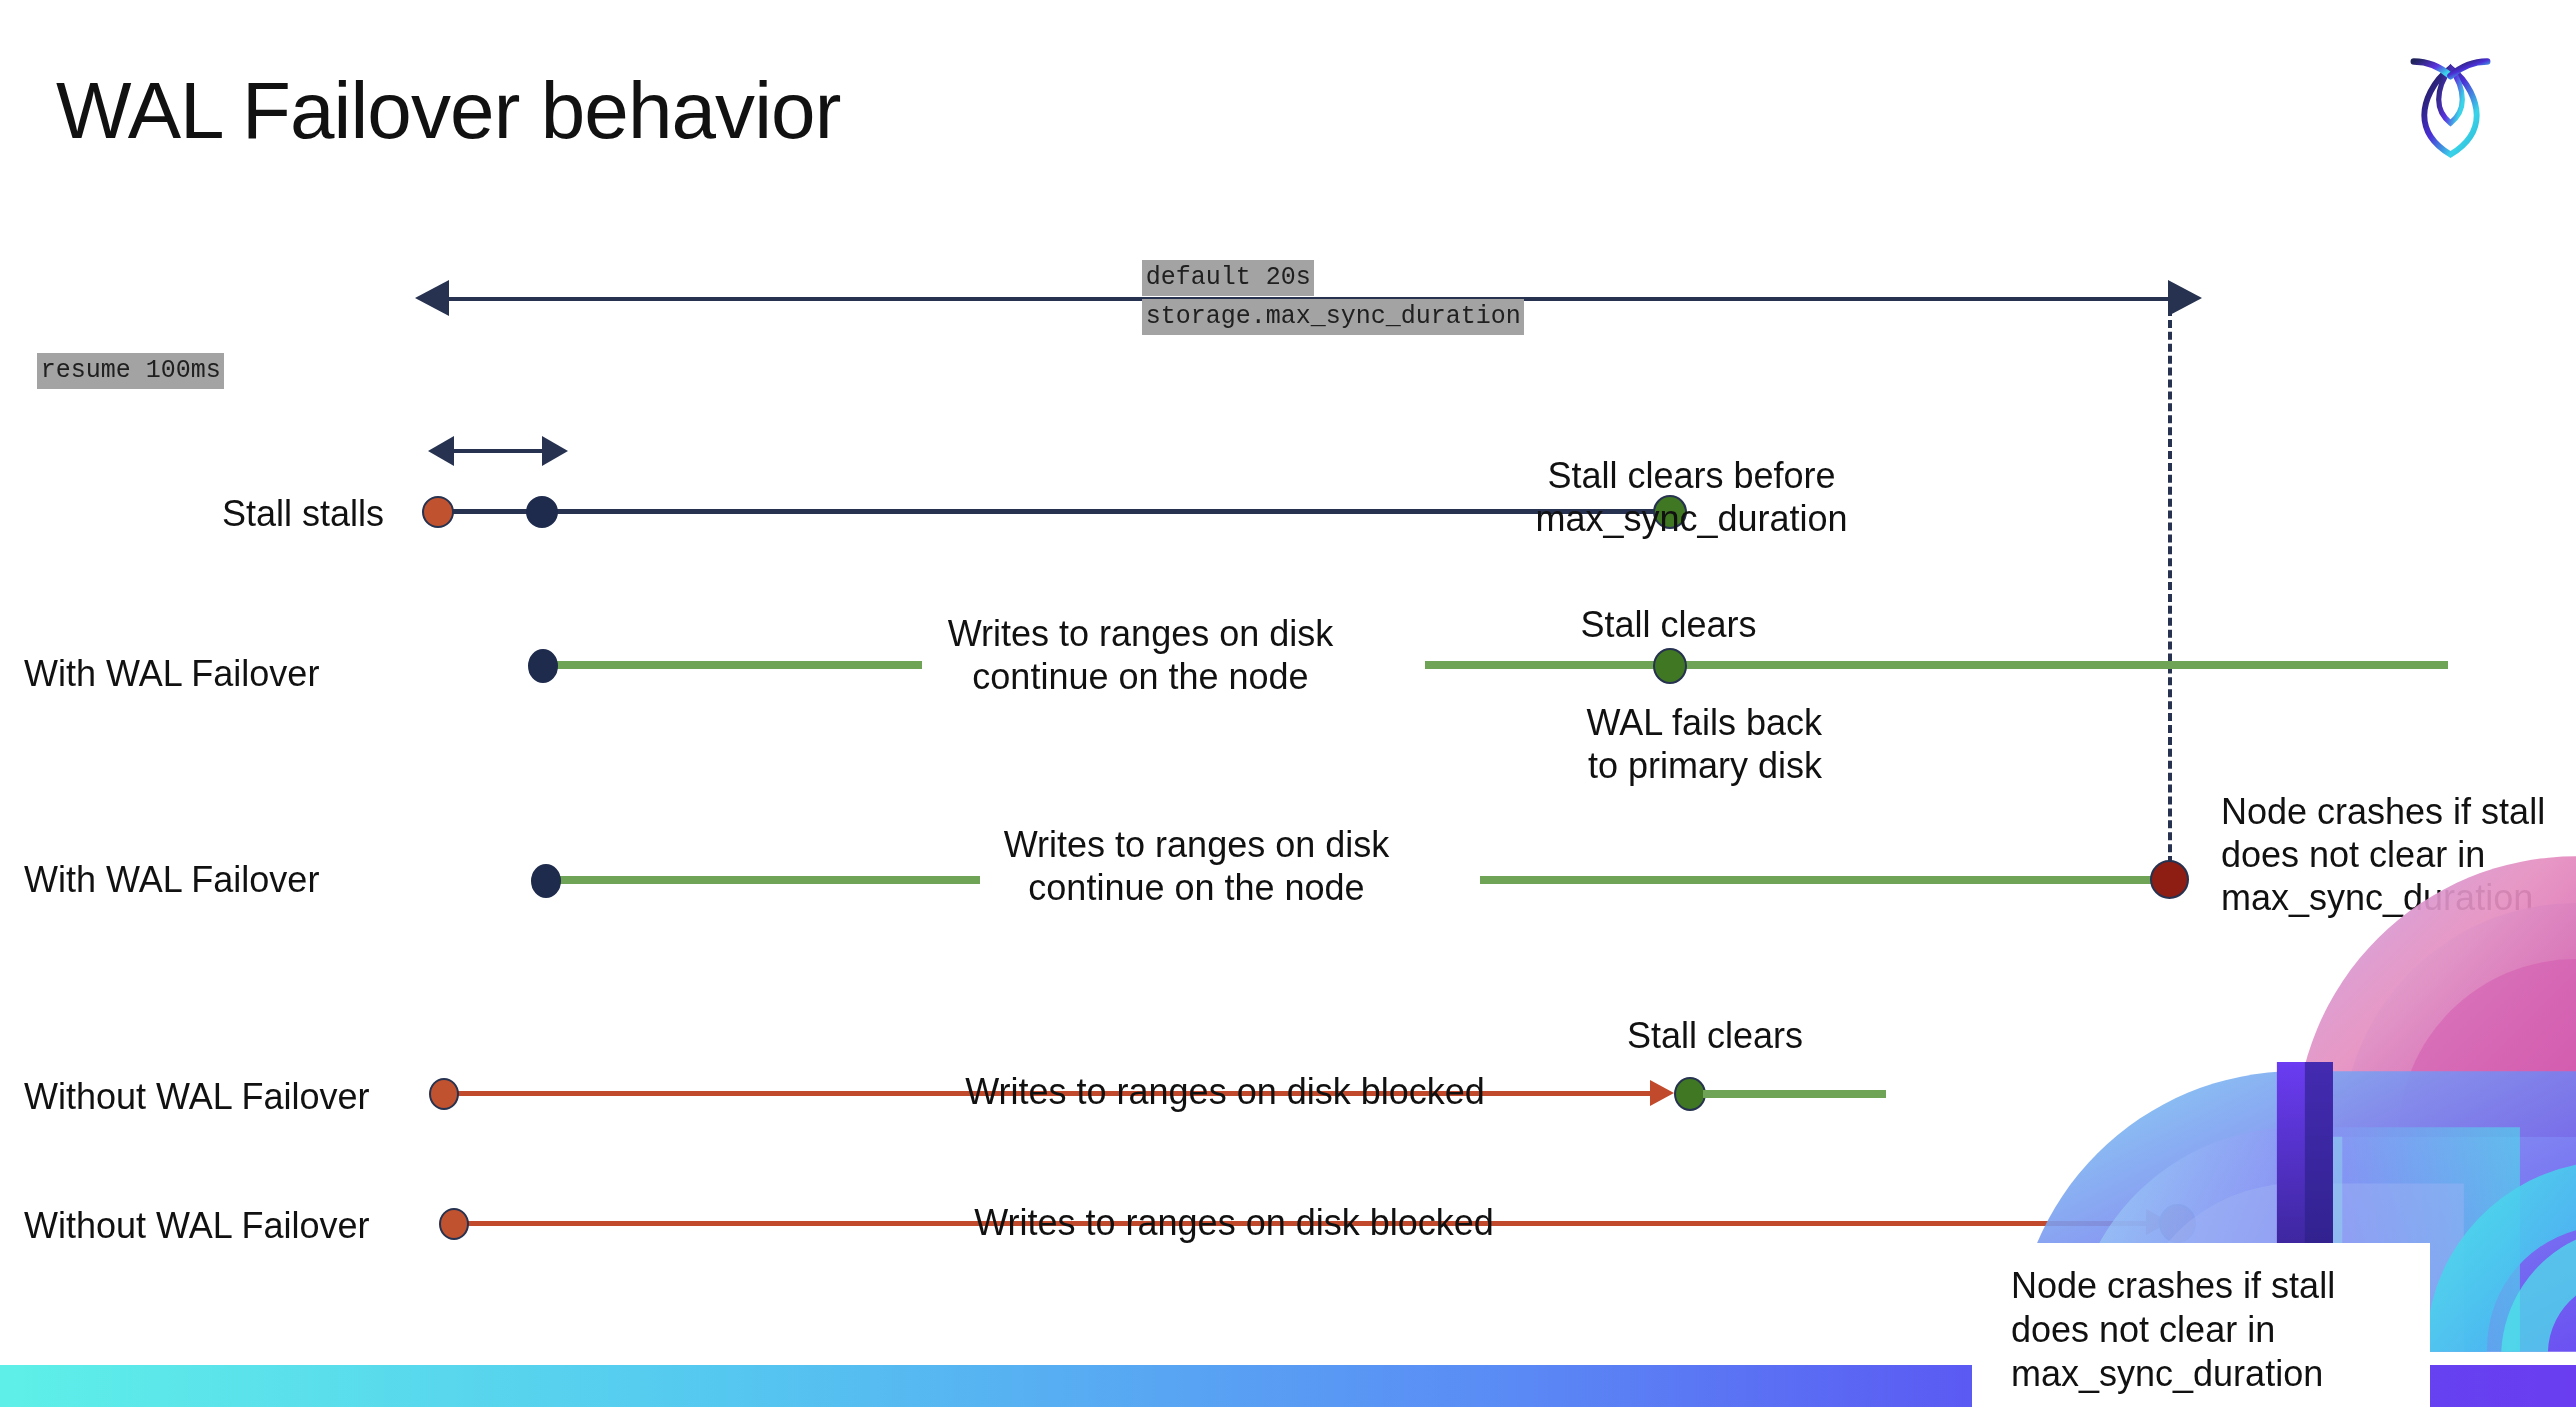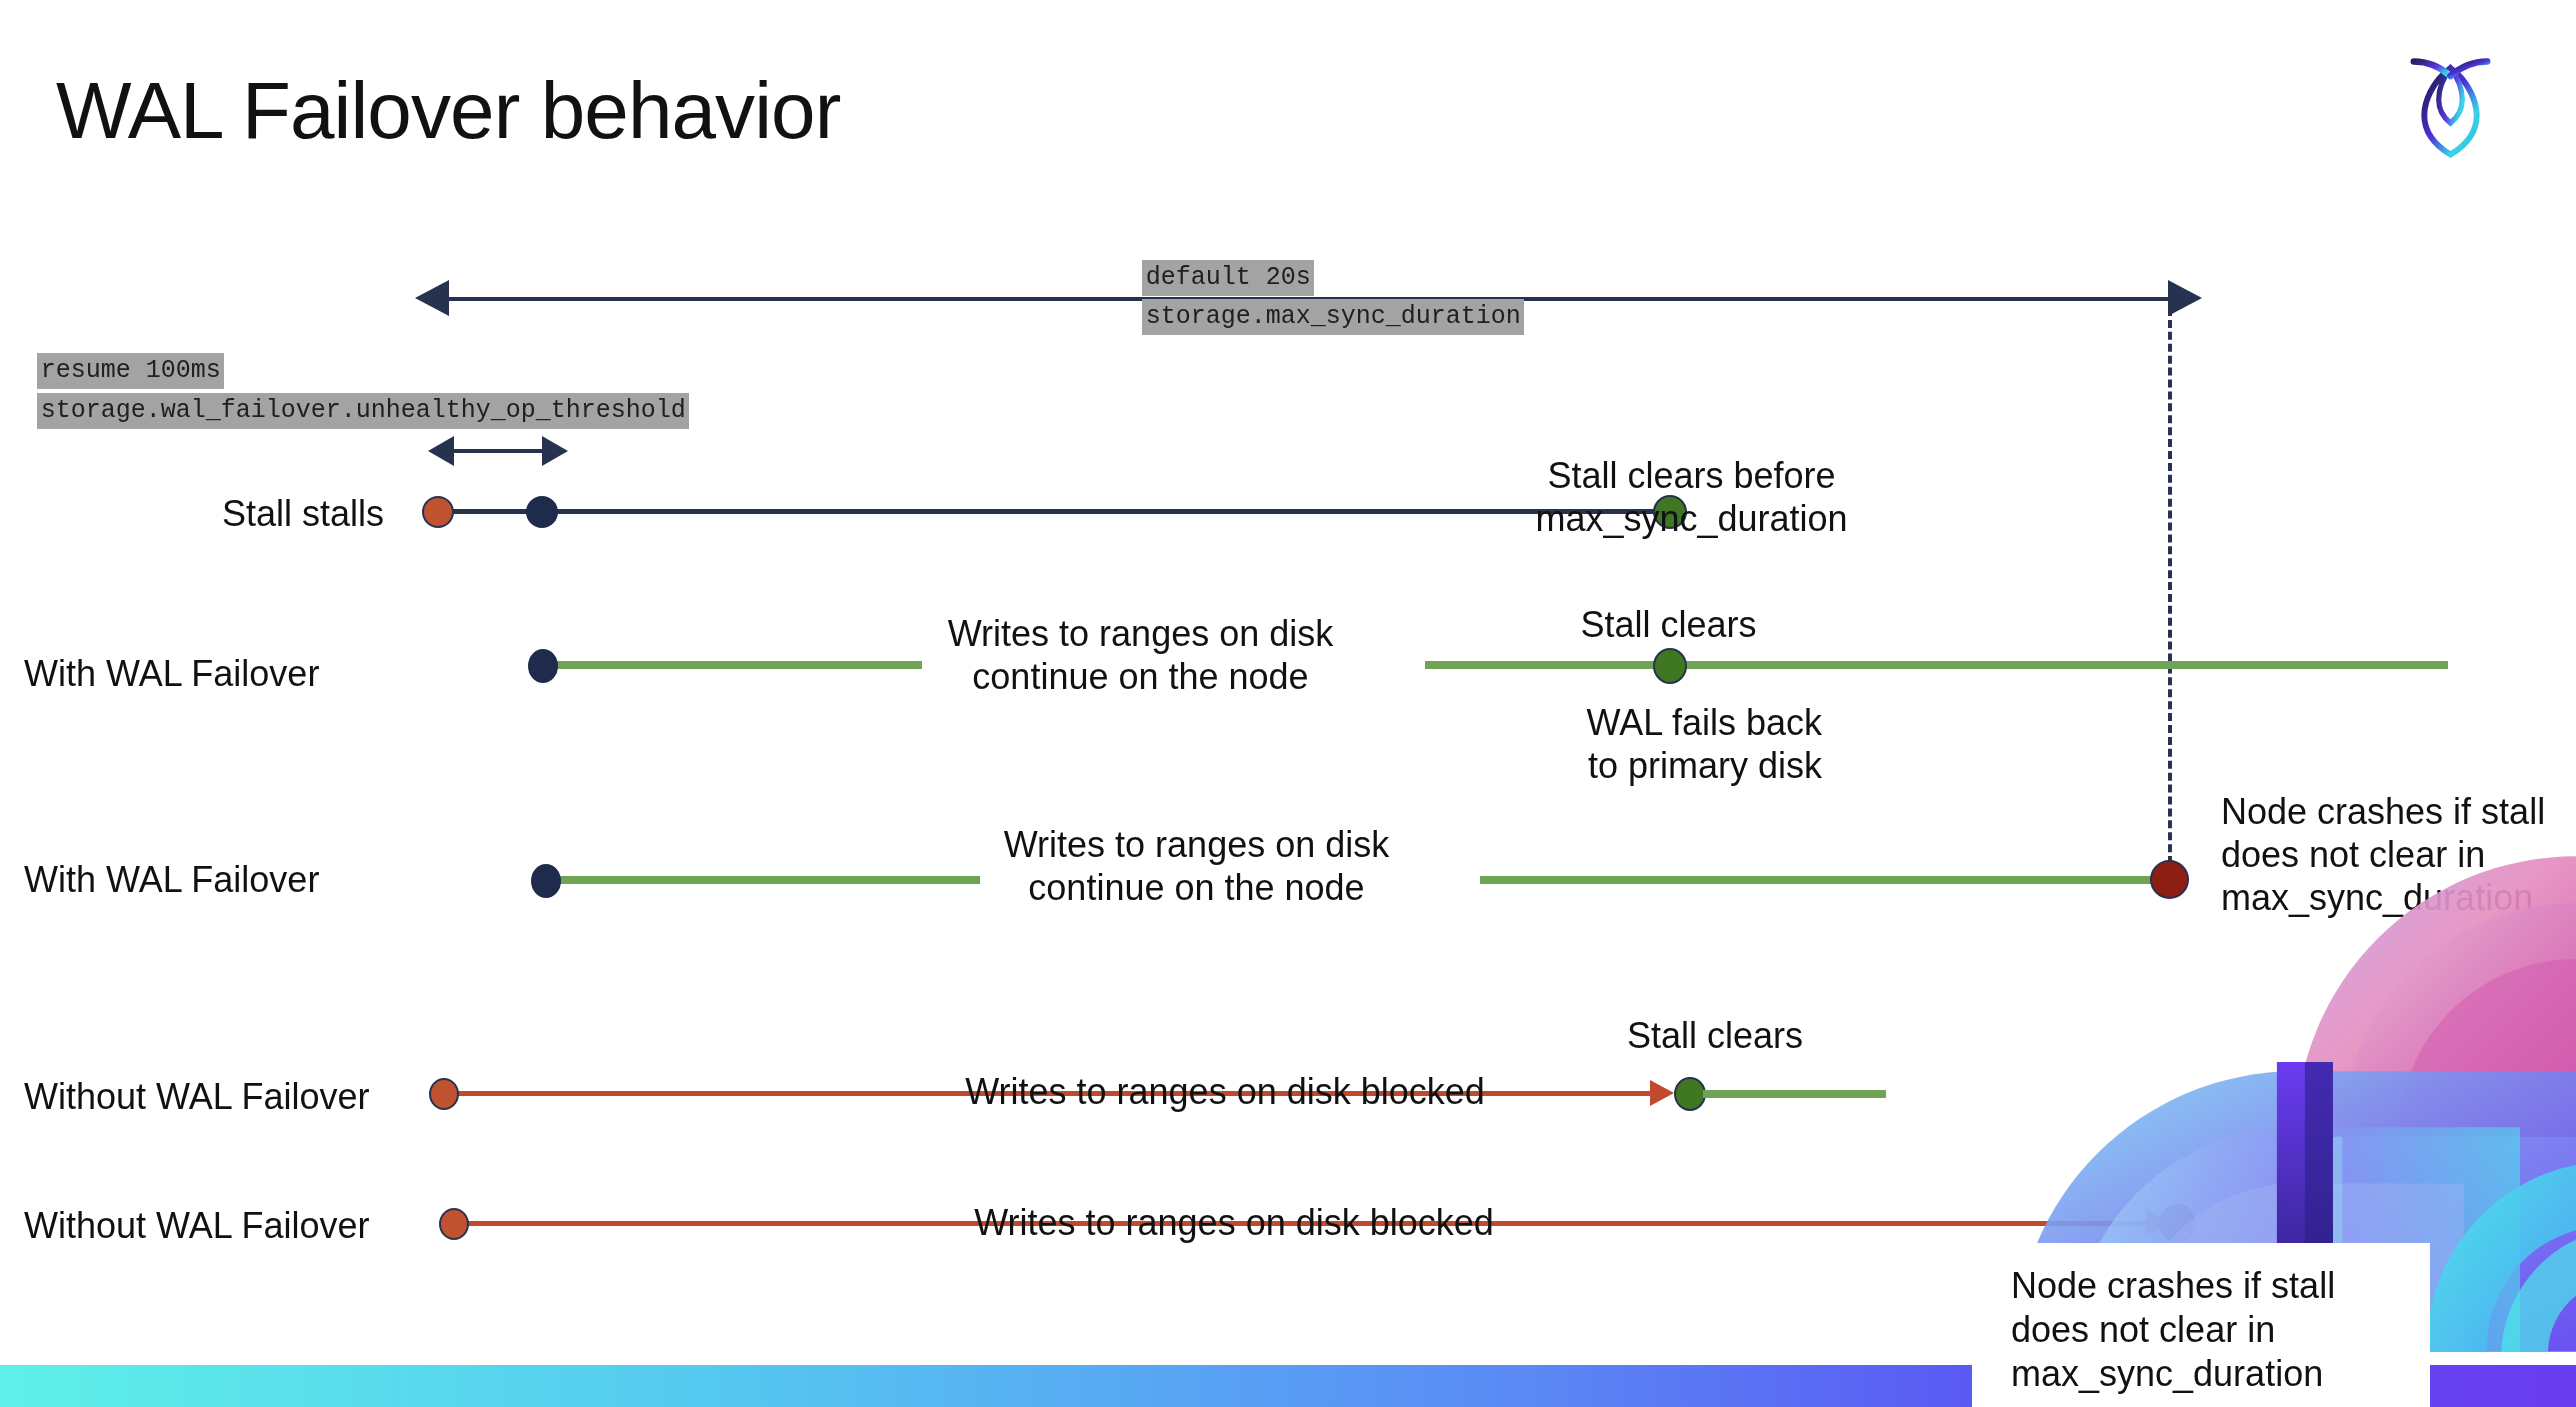--- a/index.html
+++ b/index.html
@@ -111,21 +111,20 @@
   <div class="line navy" style="left:449px;top:297px;width:1720px;height:3.7px;"></div>
   <div class="arrow-head ah-left" style="left:415px;top:280px;"></div>
   <div class="arrow-head ah-right" style="left:2168px;top:280px;"></div>
 
   <div class="code-chip" style="left:1142px;top:260px;">default 20s</div>
   <div class="code-chip" style="left:1142px;top:299px;">storage.max_sync_duration</div>
 
   <div class="dashed-v" style="left:2168px;top:308px;height:568px;"></div>
 
   <div class="code-chip" style="left:37px;top:353px;">resume 100ms</div>
-  <div class="code-chip" style="left:37px;top:393px;">storage.wal_failover.unhealthy_op_threshold</div>
 
   <div class="line navy" style="left:451px;top:449px;width:101px;height:3.7px;"></div>
   <div class="arrow-head ah-left-sm" style="left:428px;top:436px;"></div>
   <div class="arrow-head ah-right-sm" style="left:542px;top:436px;"></div>
 
   <div class="row-label" style="left:222px;top:494px;">Stall stalls</div>
 
   <div class="line navy" style="left:436px;top:509px;width:1234px;height:4.7px;"></div>
   <div class="dot orange" style="left:422px;top:496px;width:32px;height:32px;"></div>
   <div class="dot navy" style="left:526px;top:496px;width:32px;height:32px;"></div>

